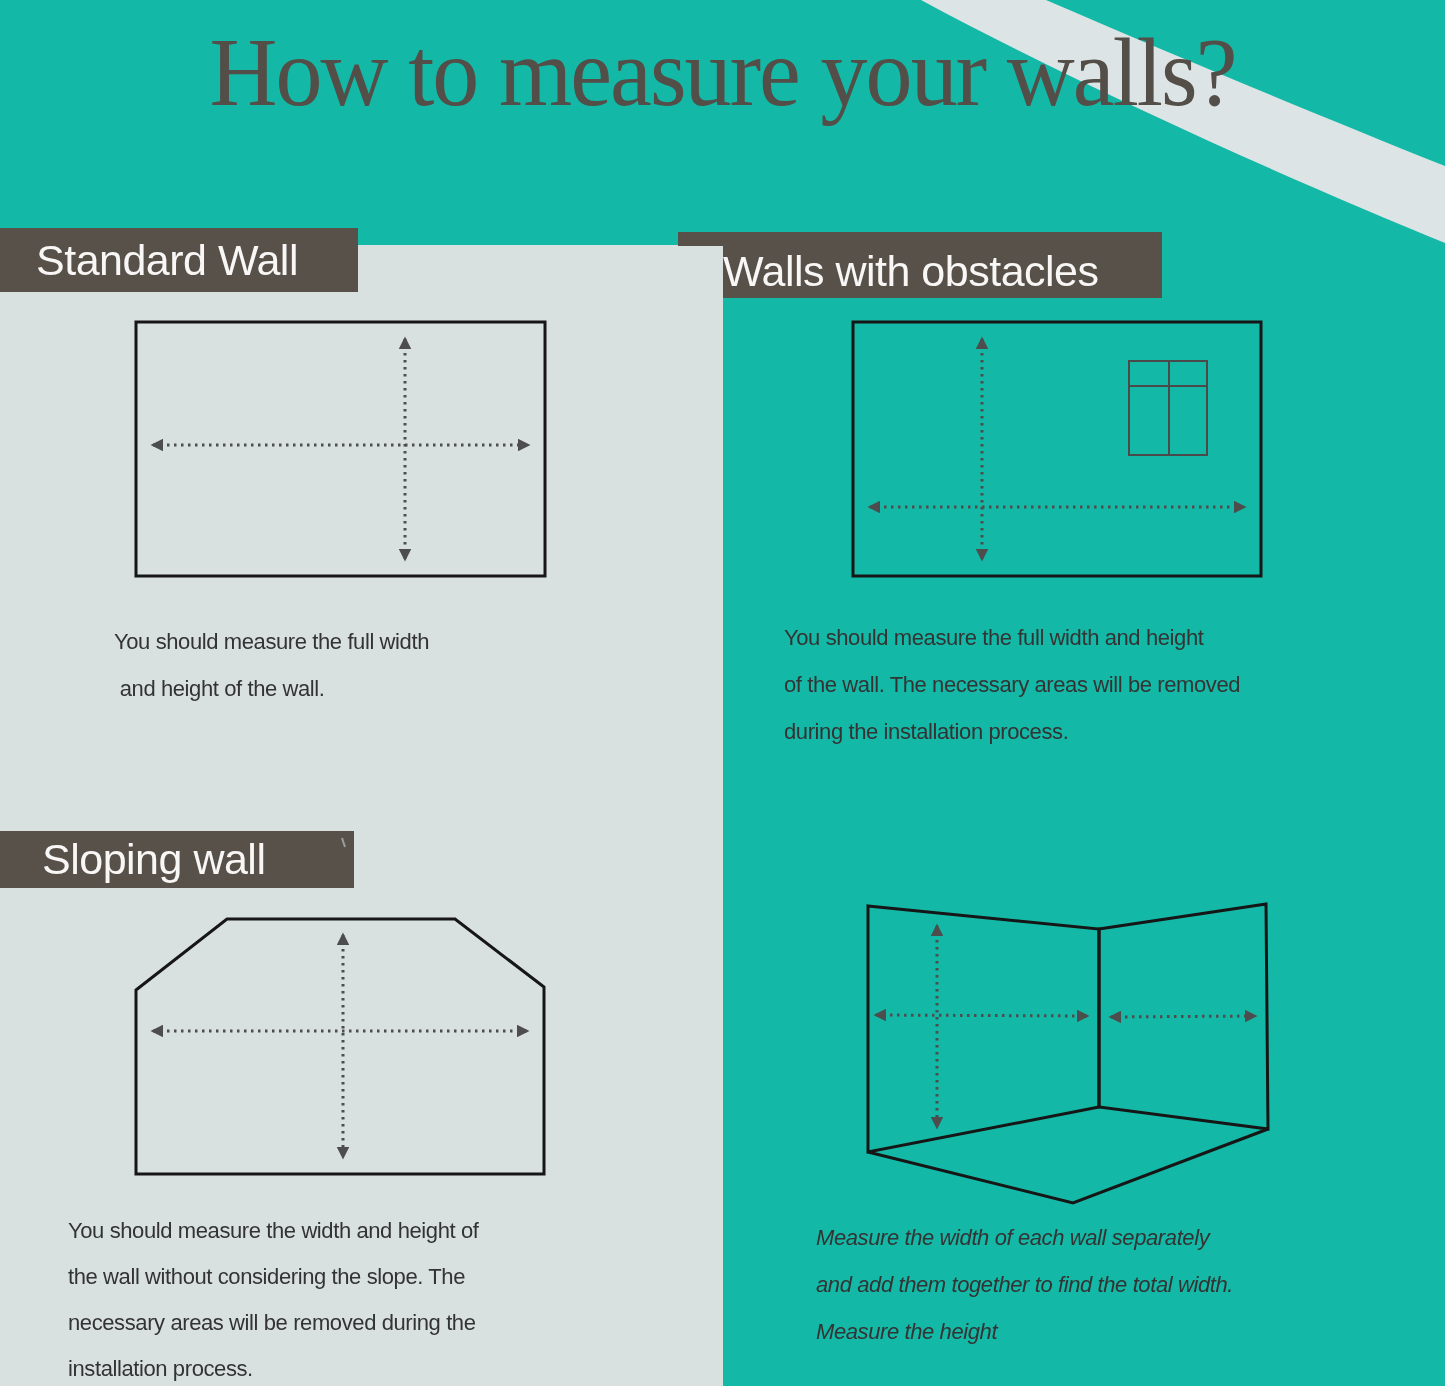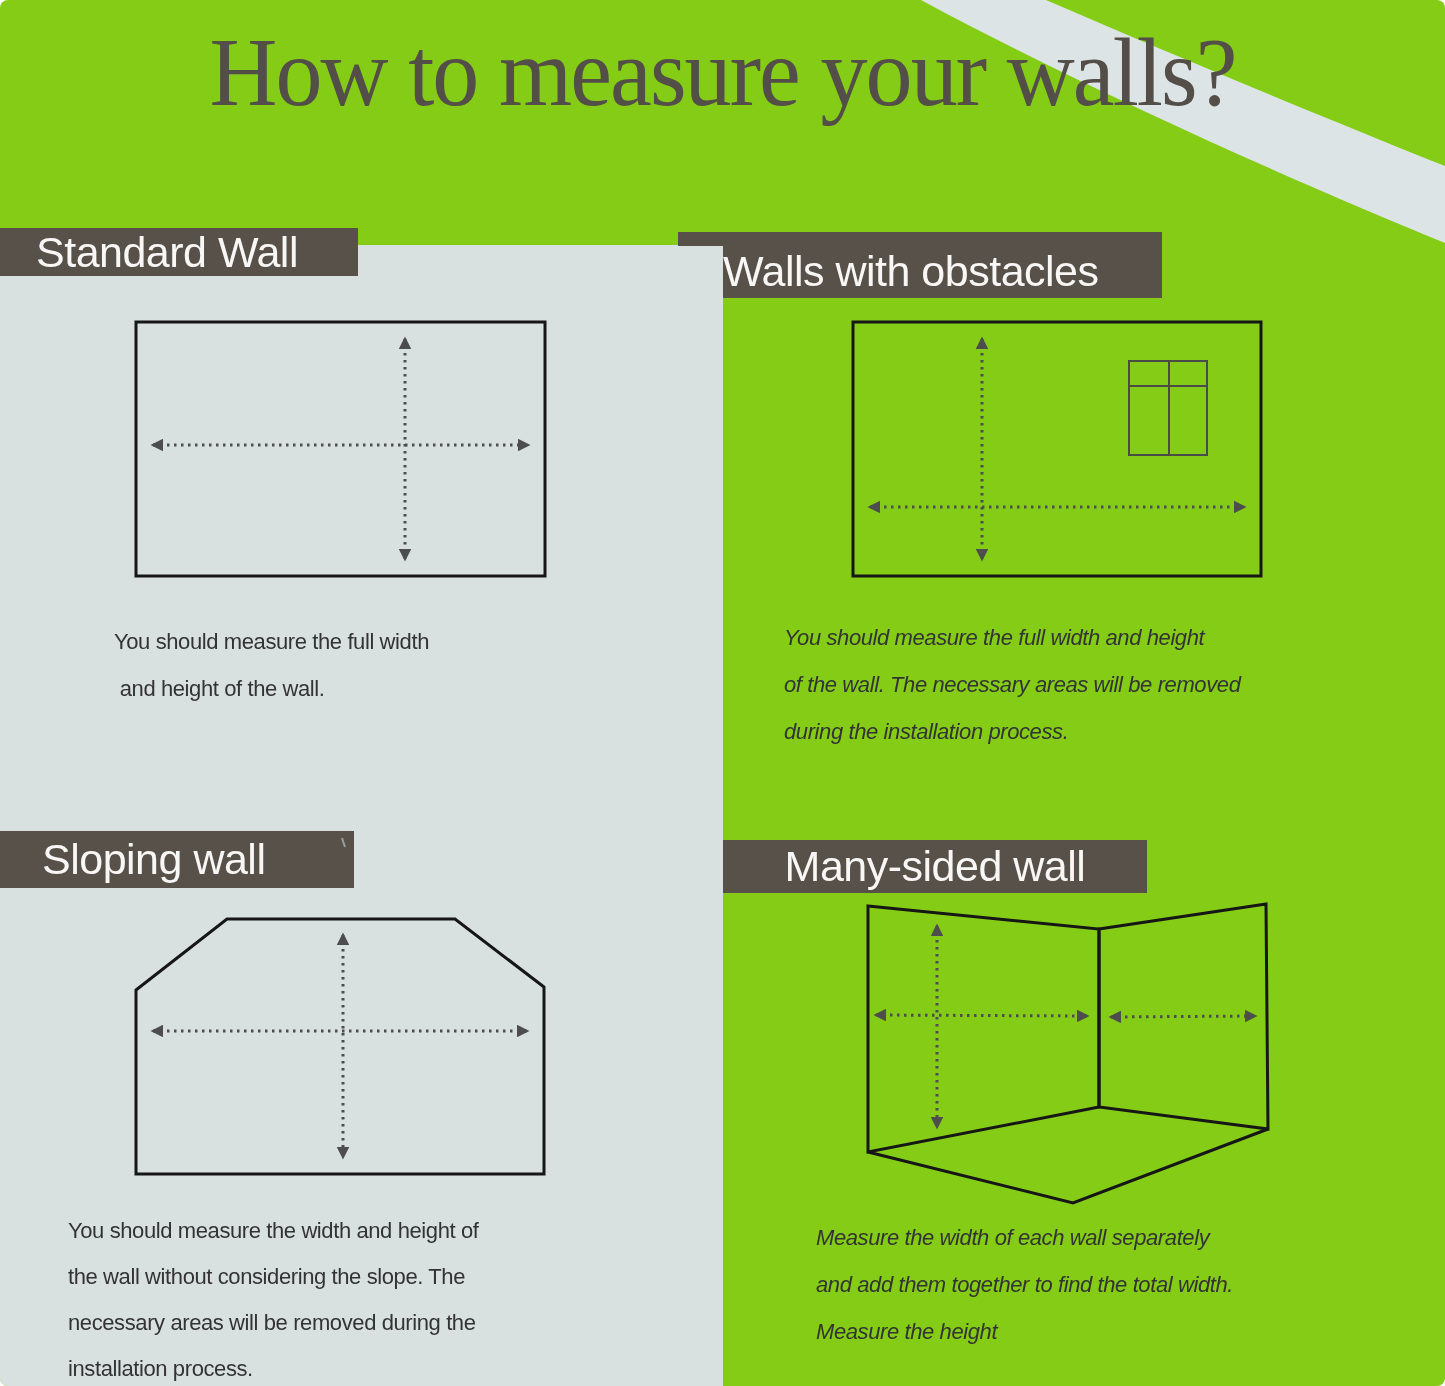--- a/index.html
+++ b/index.html
@@ -1,52 +1,52 @@
 <!DOCTYPE html>
 <html><head>
 <meta charset="utf-8">
 <style>
   html,body{margin:0;padding:0;background:#ffffff;}
   .canvas{
     position:relative;width:1445px;height:1386px;overflow:hidden;
-    background:#84cc16;font-family:"Liberation Sans","DejaVu Sans",sans-serif;border-radius:8px;
+    background:#14b8a6;font-family:"Liberation Sans","DejaVu Sans",sans-serif;
   }
   
   .stripe{position:absolute;left:0;top:0;width:1445px;height:1386px;pointer-events:none;}
   
   .title{
     position:absolute;left:0;top:16px;width:1445px;margin:0;
     text-align:center;font-family:"Liberation Serif","DejaVu Serif",serif;
     font-weight:500;font-size:97px;line-height:1.18;color:#544e48;letter-spacing:-2px;
     transform:scaleX(.97);
   }
   
   .panel{position:absolute;left:0;top:245px;width:723px;height:1141px;background:#d9e1e0;}
   
   .hdr{
     position:absolute;background:#57514a;color:#f8f7f5;
     font-size:43px;letter-spacing:-.5px;display:flex;align-items:center;
   }
-  .hdr-standard{left:0;top:228px;width:358px;height:48px;padding-left:36px;box-sizing:border-box;}
+  .hdr-standard{left:0;top:228px;width:358px;height:64px;padding-left:36px;box-sizing:border-box;}
   .hdr-obstacles-strip{position:absolute;left:678px;top:232px;width:484px;height:14px;background:#57514a;}
   .hdr-obstacles{left:723px;top:245px;width:439px;height:53px;}
   .hdr-sloping{left:0;top:831px;width:354px;height:57px;padding-left:42px;box-sizing:border-box;}
   .hdr-many{left:723px;top:840px;width:424px;height:53px;justify-content:center;}
   
   .diagrams{position:absolute;left:0;top:0;width:1445px;height:1386px;pointer-events:none;}
   .wall{fill:none;stroke:#161616;stroke-width:3;}
   .win{fill:none;stroke:#4a4a4a;stroke-width:2;}
   .dash{fill:none;stroke:#4d4d4d;stroke-width:3;stroke-dasharray:2.5 4.5;}
   
   .desc{
     position:absolute;margin:0;color:#333333;font-size:22px;line-height:47px;
     letter-spacing:-.4px;white-space:pre-line;
   }
   .desc-standard{left:114px;top:618px;width:500px;}
-  .desc-obstacles{left:784px;top:614px;width:620px;font-style:italic;}
+  .desc-obstacles{left:784px;top:614px;width:620px;}
   .desc-sloping{left:68px;top:1208px;width:630px;line-height:46px;}
   .desc-many{left:816px;top:1214px;width:620px;font-style:italic;}
 </style>
 </head>
 <body>
 
 <div class="canvas">
 
   <svg class="stripe" viewBox="0 0 1445 1386" aria-hidden="true">
     <path d="M921,0 L1046,0 C1190,62 1325,118 1445,166 L1445,243 C1300,184 1080,86 921,0 Z" fill="#dde4e5"></path>
@@ -58,23 +58,20 @@
 
   <div class="hdr hdr-standard">
     <span>Standard Wall</span>
   </div>
   <div class="hdr-obstacles-strip"></div>
   <div class="hdr hdr-obstacles">
     <span>Walls with obstacles</span>
   </div>
   <div class="hdr hdr-sloping">
     <span>Sloping wall</span>
-  </div>
-  <div class="hdr hdr-many">
-    <span>Many-sided wall</span>
   </div>
 
   <svg class="diagrams" viewBox="0 0 1445 1386" aria-hidden="true">
     <defs>
       <marker id="arrow" viewBox="0 0 10 10" refX="8" refY="5" markerWidth="4.2" markerHeight="4.2" orient="auto-start-reverse" markerUnits="strokeWidth">
         <path d="M0,0 L10,5 L0,10 Z" fill="#4d4d4d"></path>
       </marker>
     </defs>
 
     <g>

